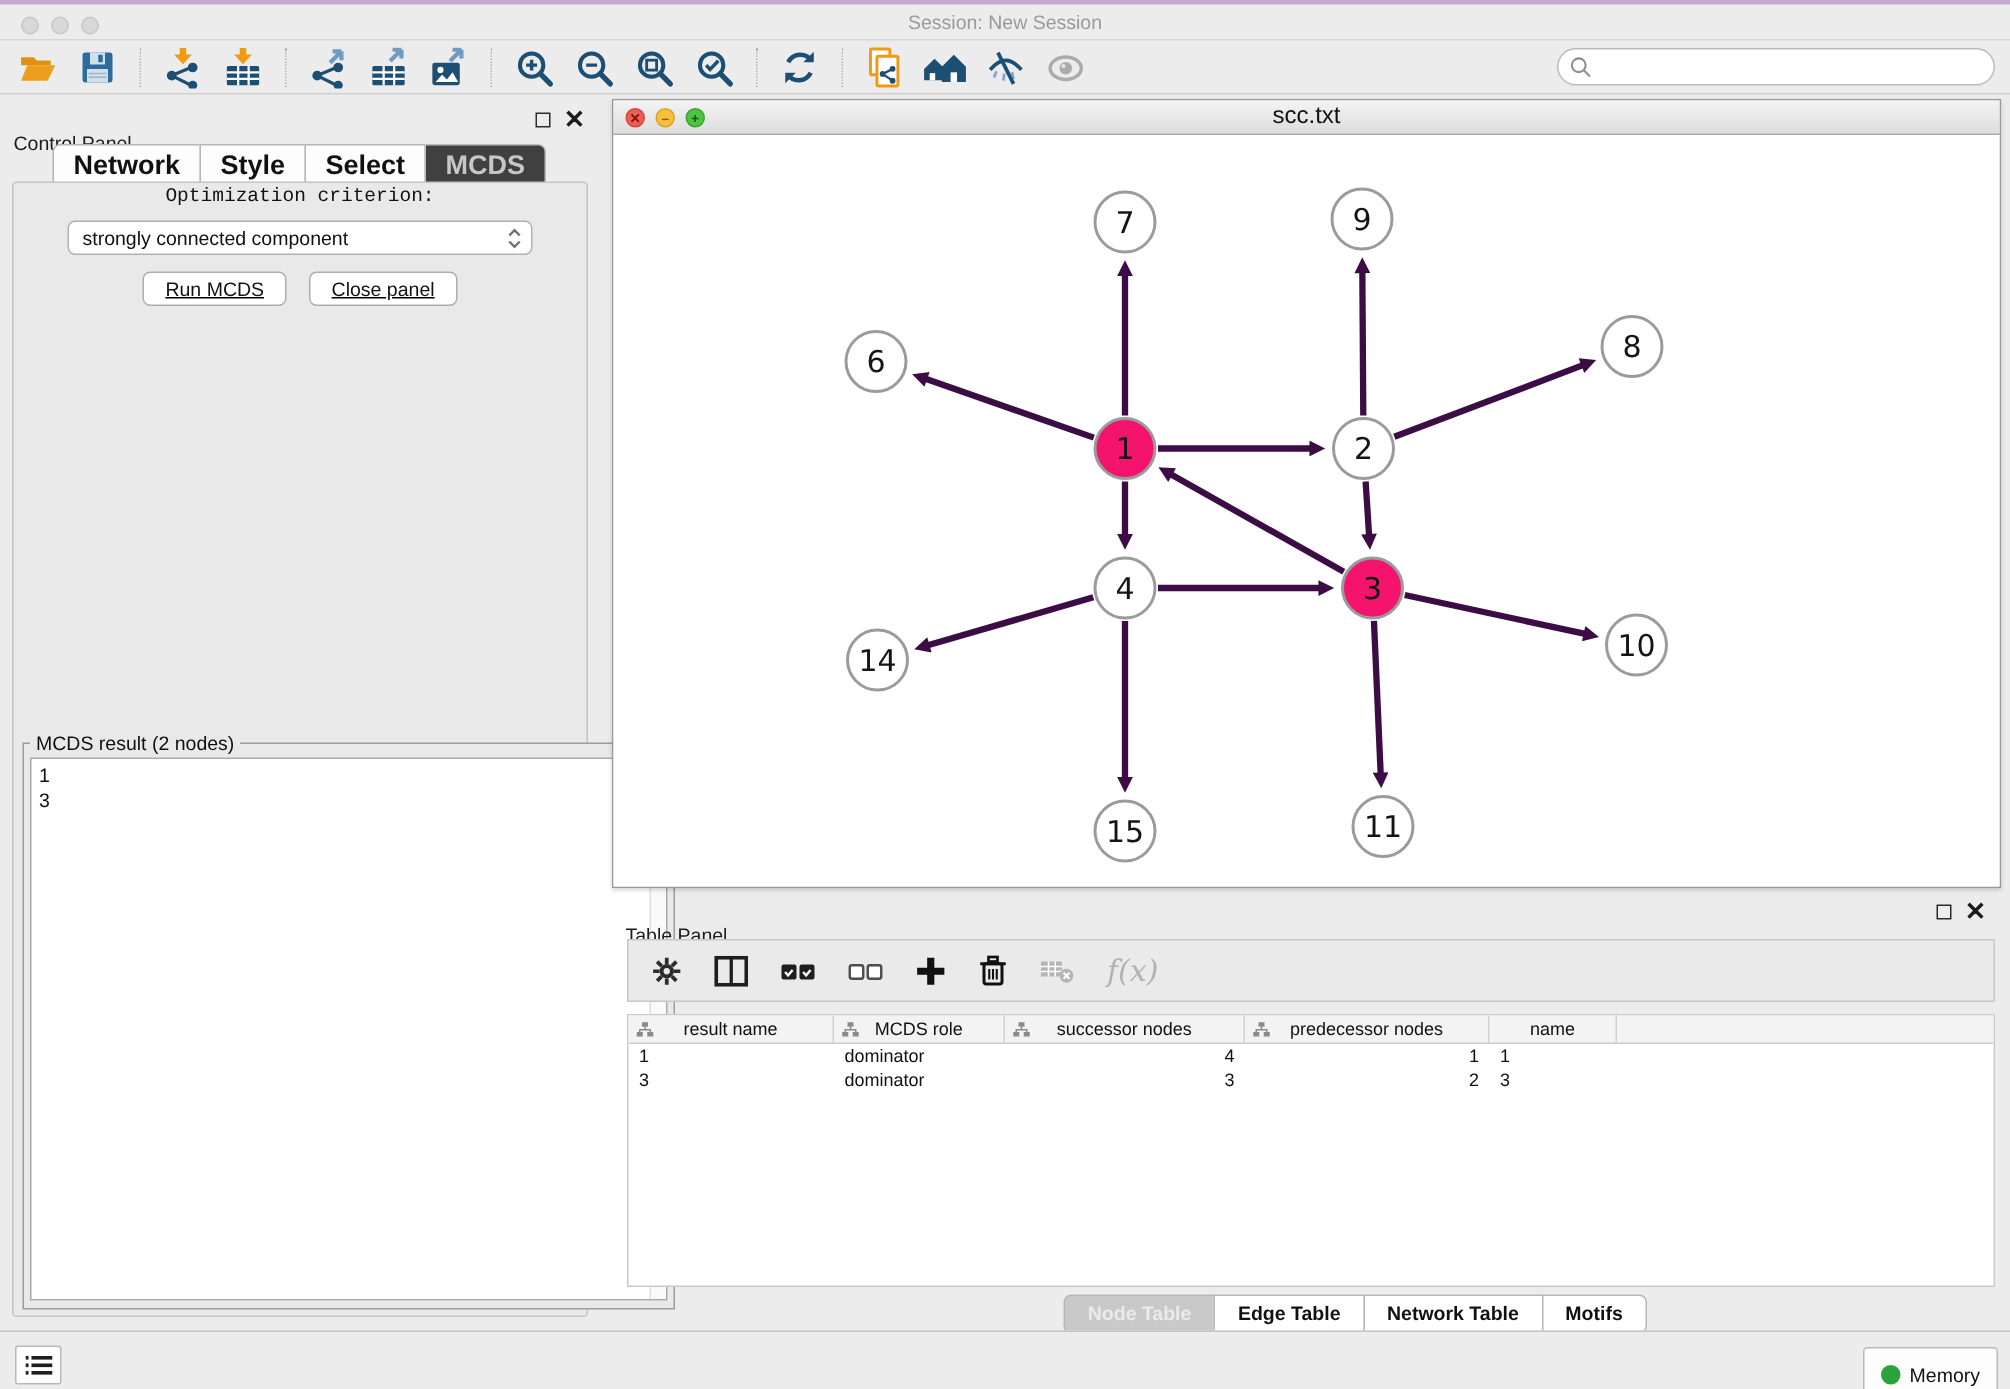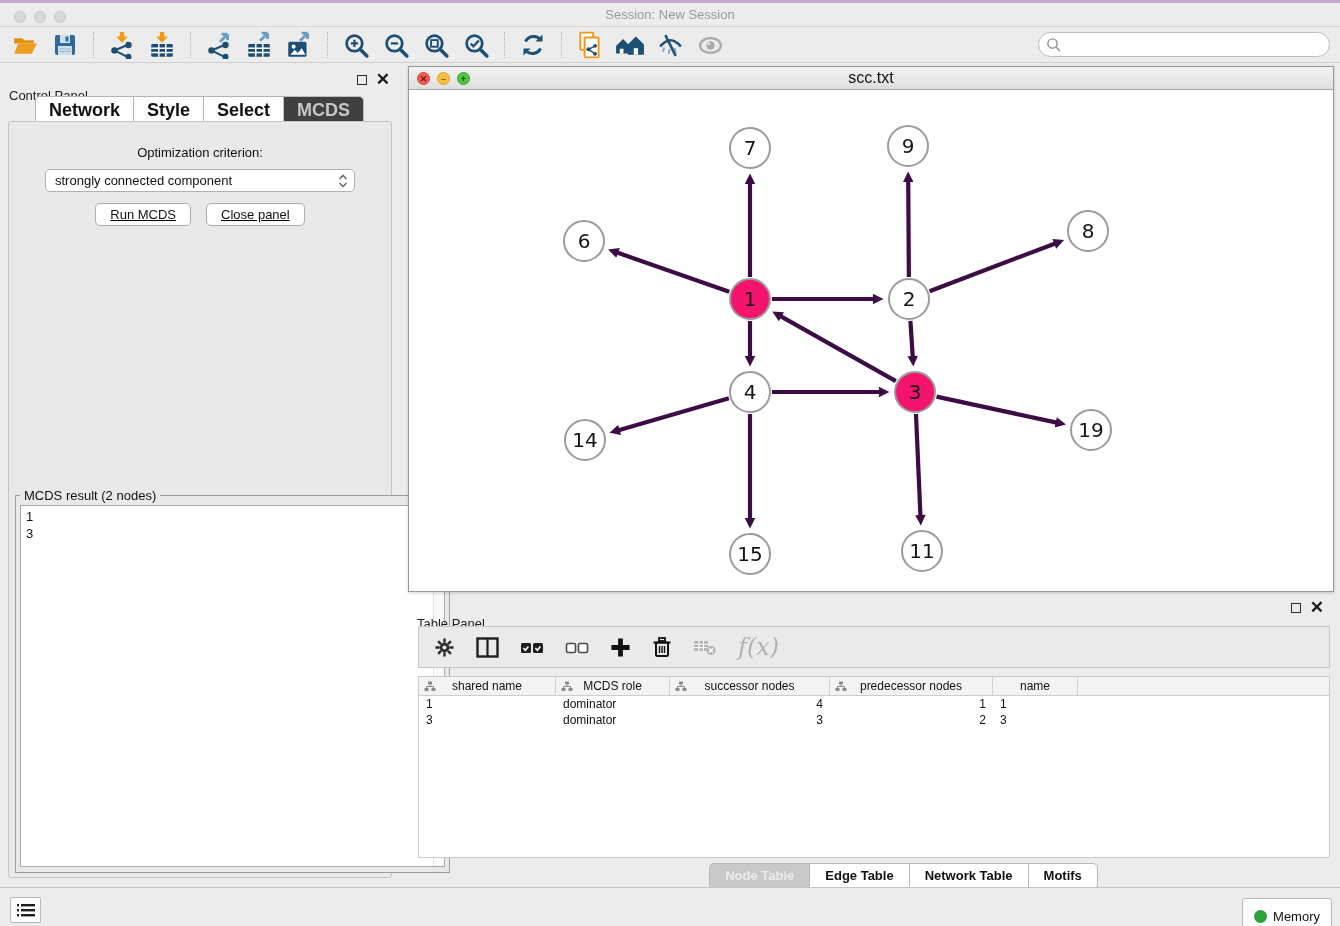--- a/index.html
+++ b/index.html
@@ -34,21 +34,21 @@
 
   .cp-tabs { position:absolute; left:0; top:96px; width:400px; display:flex; justify-content:center; }
   .cp-tab { font-size:18px; font-weight:700; color:#111; background:#fdfdfd; border:1px solid #b5b5b5;
     padding:3px 13px 4px; margin-left:-1px; cursor:pointer; }
   .cp-tab:first-child { border-radius:5px 0 0 5px; }
   .cp-tab:last-child { border-radius:0 5px 5px 0; }
   .cp-tab.disabled-active { background:#404040; color:#c7c7c7; border-color:#bdbdbd; }
 
   .cp-body { position:absolute; left:8px; top:121px; width:384px; height:757px;
     background:#e9e9e9; border:1px solid #c4c4c4; border-radius:3px; }
-  .opt-label { text-align:center; font-size:13px; color:#111; margin-top:23px; }
+  .opt-label { text-align:center; font-size:13px; color:#111; margin-top:1px;font-family:Liberation Mono, monospace; }
   .combo { margin:9px auto 0; width:310px; height:23px; background:#fff; border:1px solid #b1b1b1;
     border-radius:5px; display:flex; align-items:center; font-size:13px; padding:0 6px 0 9px; cursor:pointer; }
   .combo .val { flex:1; color:#111; }
   .btn-row { display:flex; justify-content:center; gap:15px; margin-top:11px;text-decoration:underline; }
   .btn { font-family:"Liberation Sans",sans-serif; font-size:13px; color:#111; background:#fff;
     border:1px solid #adadad; border-radius:5px; padding:3px 14px; height:23px; cursor:pointer; }
 
   .groupbox { position:absolute; left:6px; top:373px; width:435px; height:378px;
     border:1px solid #9d9d9d; background:#e9e9e9; }
   .groupbox .legend { position:absolute; left:4px; top:-8px; background:#e9e9e9; padding:0 4px;
@@ -74,21 +74,21 @@
   .gnode { position:absolute; width:42px; height:42px; border-radius:50%;
     background:#fff; border:2.5px solid #9b9b9b; display:flex; align-items:center; justify-content:center;
     font-size:20px; color:#141414; cursor:pointer; font-family:"DejaVu Sans",sans-serif; }
   .gnode.dom { background:#f4146d; }
 
   
   .tp-header { position:absolute; left:408px; top:596px; width:926px; height:24px; display:flex; align-items:center; }
   .tp-toolbar { position:absolute; left:418px; top:626px; width:912px; height:42px;
     background:#eaeaea; border:1px solid #c7c7c7; display:flex; align-items:center; gap:21px; padding-left:15px; }
   .tpi { background:none; border:none; display:flex; align-items:center; justify-content:center; cursor:pointer; height:30px; }
-  .fx { font-family:"DejaVu Serif",serif; font-style:italic; font-size:24px; color:#b2b2b2; }
+  .fx { font-family:"DejaVu Serif",serif; font-style:italic; font-size:20px; color:#b2b2b2; }
 
   .dtable { position:absolute; left:418px; top:676px; width:912px; height:182px;
     background:#fff; border:1px solid #c9c9c9; }
   .thead { display:flex; height:19px; background:#f3f3f3; border-bottom:1px solid #cdcdcd; }
   .th { position:relative; border-right:1px solid #d2d2d2; font-size:12px; color:#111;
     display:flex; align-items:center; justify-content:center; }
   .th .hicon { position:absolute; left:5px; top:4px; }
   .trow { display:flex; height:16px; font-size:12px; color:#111; }
   .td { padding:0 7px; display:flex; align-items:center; }
   .c0 { width:137px; } .c1 { width:114px; } .c2 { width:160px; } .c3 { width:163px; } .c4 { width:85px; }
@@ -357,21 +357,21 @@
         </svg>
     <div class="gnode" style="left: 320px; top: 37px;">7</div>
         <div class="gnode" style="left: 478px; top: 35px;">9</div>
         <div class="gnode" style="left: 154px; top: 130px;">6</div>
         <div class="gnode" style="left: 658px; top: 120px;">8</div>
         <div class="gnode dom" style="left: 320px; top: 188px;">1</div>
         <div class="gnode" style="left: 479px; top: 188px;">2</div>
         <div class="gnode" style="left: 320px; top: 281px;">4</div>
         <div class="gnode dom" style="left: 485px; top: 281px;">3</div>
         <div class="gnode" style="left: 155px; top: 329px;">14</div>
-        <div class="gnode" style="left: 661px; top: 319px;">19</div>
+        <div class="gnode" style="left: 661px; top: 319px;">10</div>
         <div class="gnode" style="left: 320px; top: 443px;">15</div>
         <div class="gnode" style="left: 492px; top: 440px;">11</div>
       </div>
   </div>
 
   <div class="tp-header">
     <span class="panel-title">Table Panel</span>
     <span class="hdr-icons">
       <span class="float-ic"></span>
       <span class="close-ic">✕</span>
@@ -452,21 +452,21 @@
 
   <div class="dtable">
     <div class="thead">
       <div class="th c0">
         <svg class="hicon" width="12" height="11" viewBox="0 0 12 11">
             <rect x="4" y="0.5" width="4" height="3" fill="#8a8a8a"></rect>
             <rect x="0.5" y="7" width="4" height="3" fill="#8a8a8a"></rect>
             <rect x="7.5" y="7" width="4" height="3" fill="#8a8a8a"></rect>
             <path d="M6 3.5v2M2.5 7V5.5h7V7" stroke="#8a8a8a" fill="none"></path>
           </svg>
-        <span>shared name</span>
+        <span>result name</span>
       </div>
       <div class="th c1">
         <svg class="hicon" width="12" height="11" viewBox="0 0 12 11">
             <rect x="4" y="0.5" width="4" height="3" fill="#8a8a8a"></rect>
             <rect x="0.5" y="7" width="4" height="3" fill="#8a8a8a"></rect>
             <rect x="7.5" y="7" width="4" height="3" fill="#8a8a8a"></rect>
             <path d="M6 3.5v2M2.5 7V5.5h7V7" stroke="#8a8a8a" fill="none"></path>
           </svg>
         <span>MCDS role</span>
       </div>

